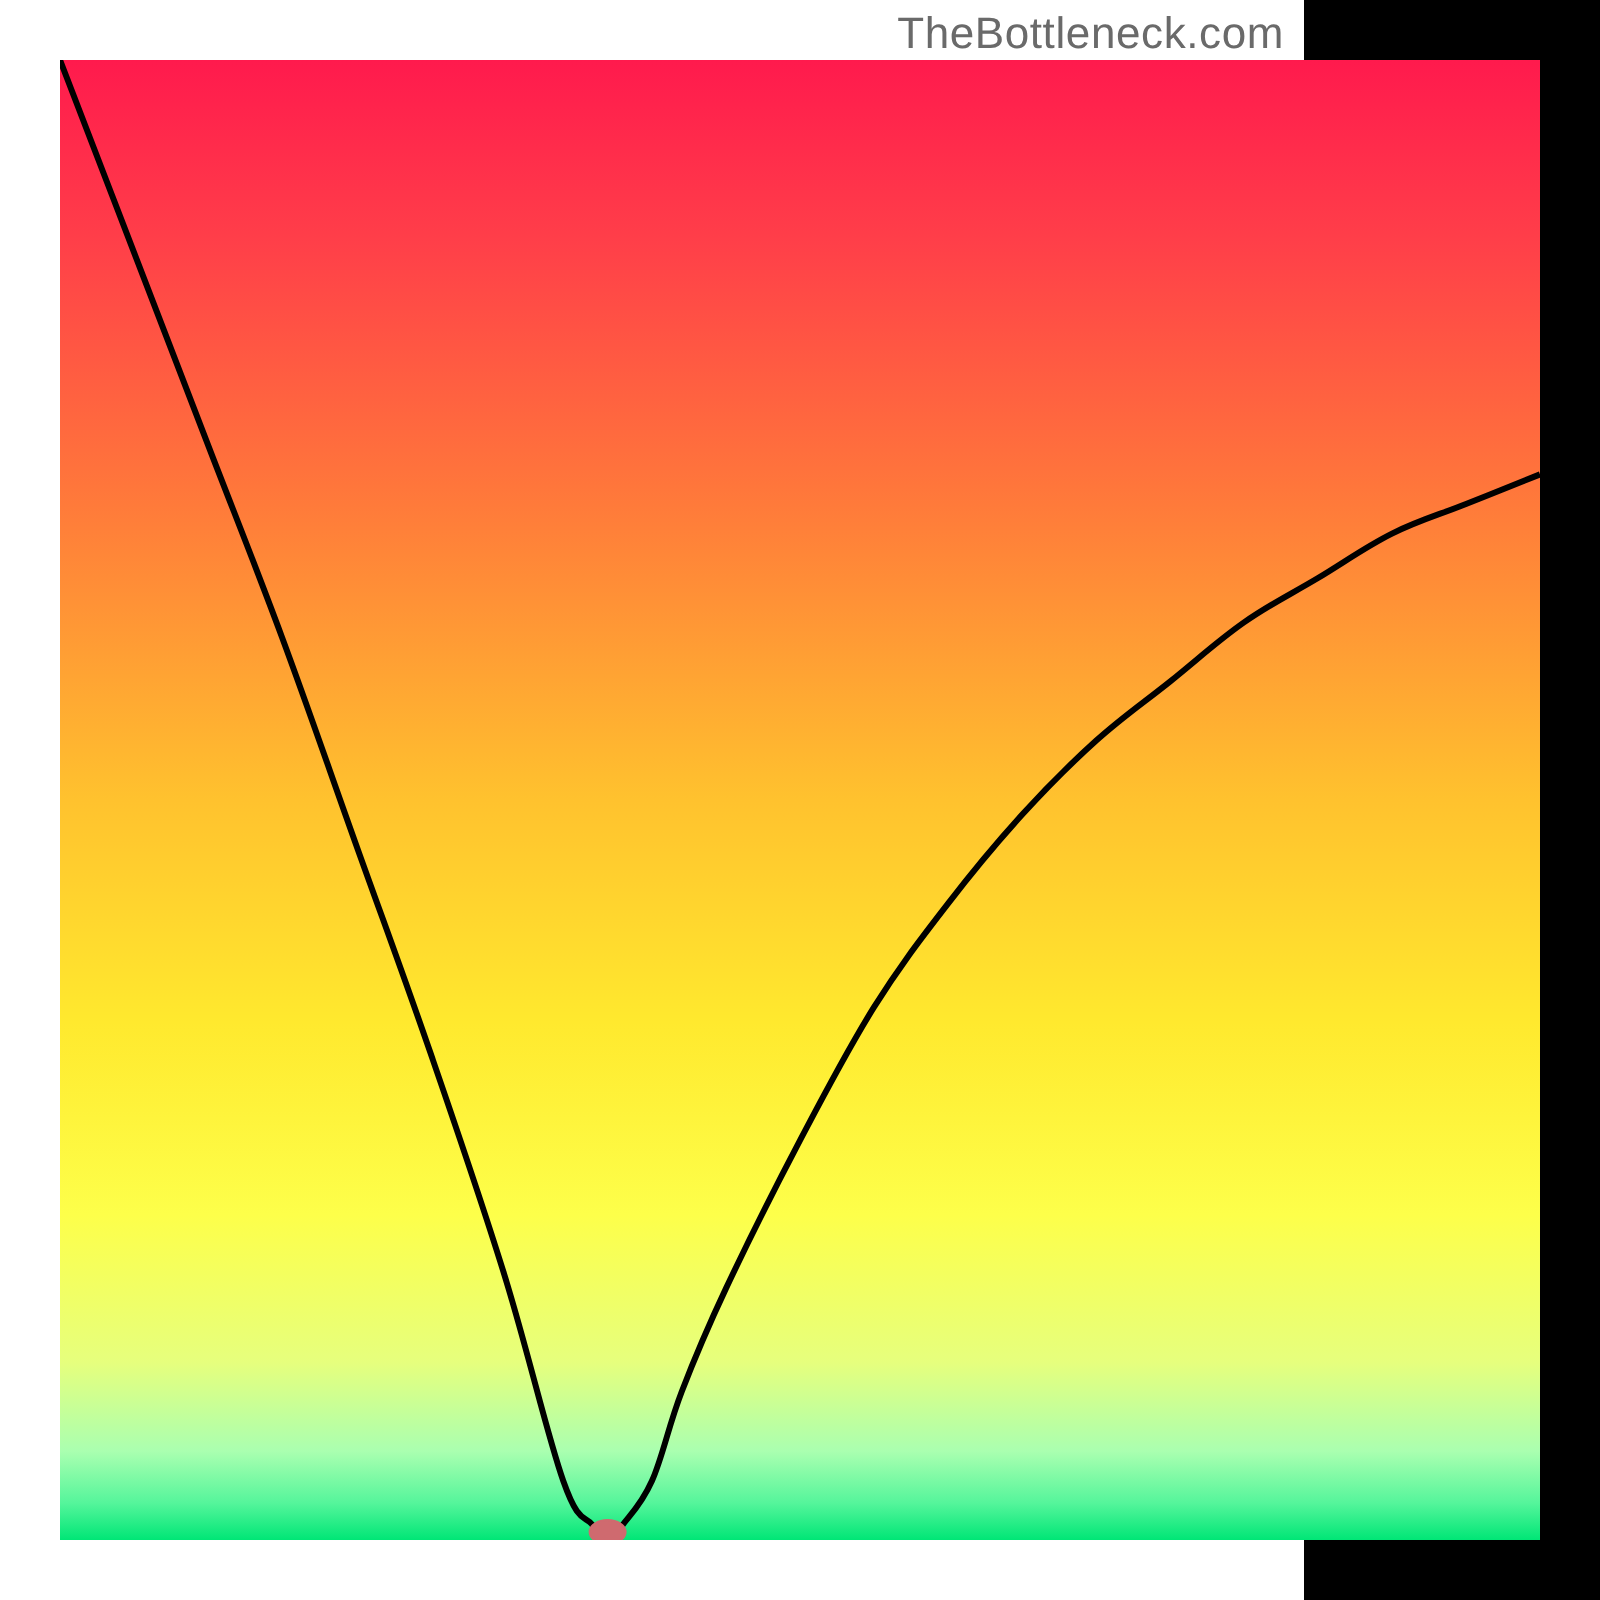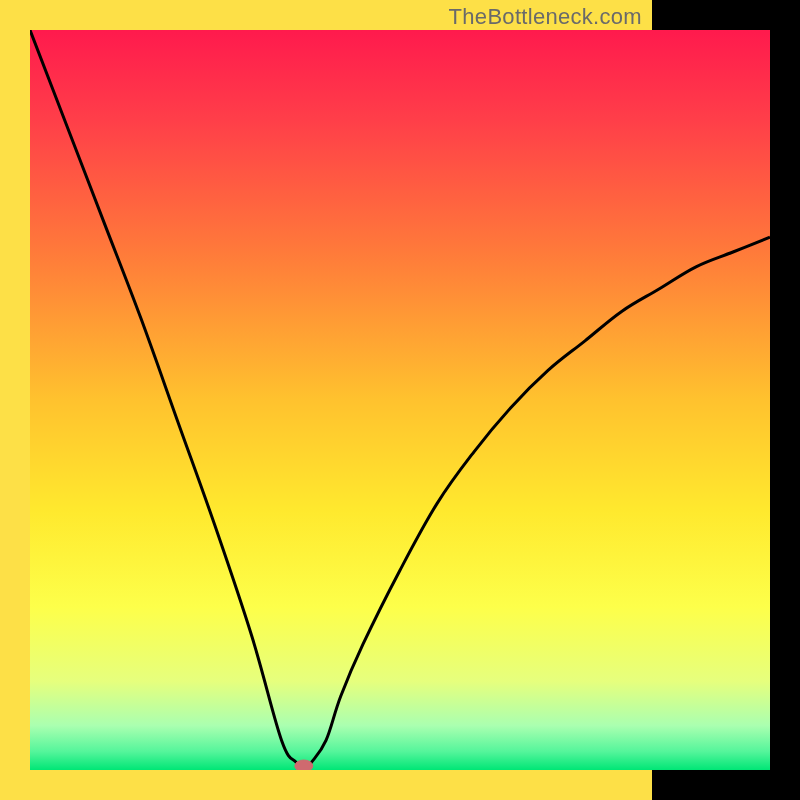--- a/index.html
+++ b/index.html
@@ -10,21 +10,21 @@
     background: #000;
     overflow: hidden;
     font-family: Arial, Helvetica, sans-serif;
   }
   .frame {
     position: absolute;
     left: 0;
     top: 0;
     width: 652px;
     height: 800px;
-    background: #fde047;
+    background: #ffffff;
     text-decoration: underline;
   }
   .watermark {
     position: absolute;
     top: 4px;
     right: 10px;
     color: #6a6a6a;
     font-size: 22px;
     font-weight: 500;
     letter-spacing: 0.3px;

